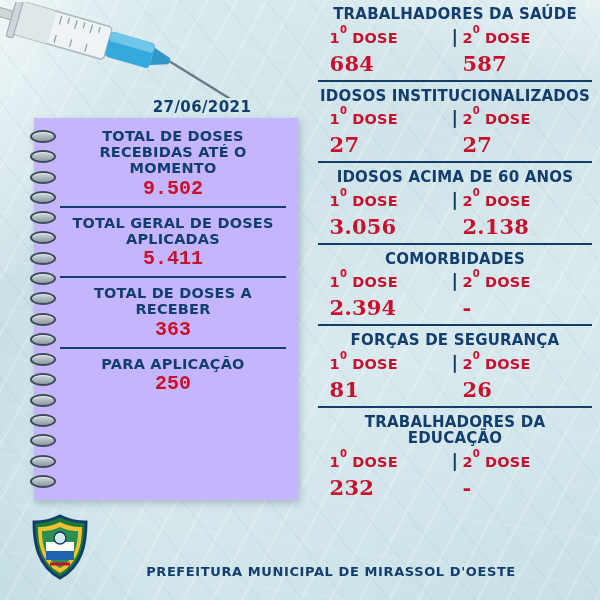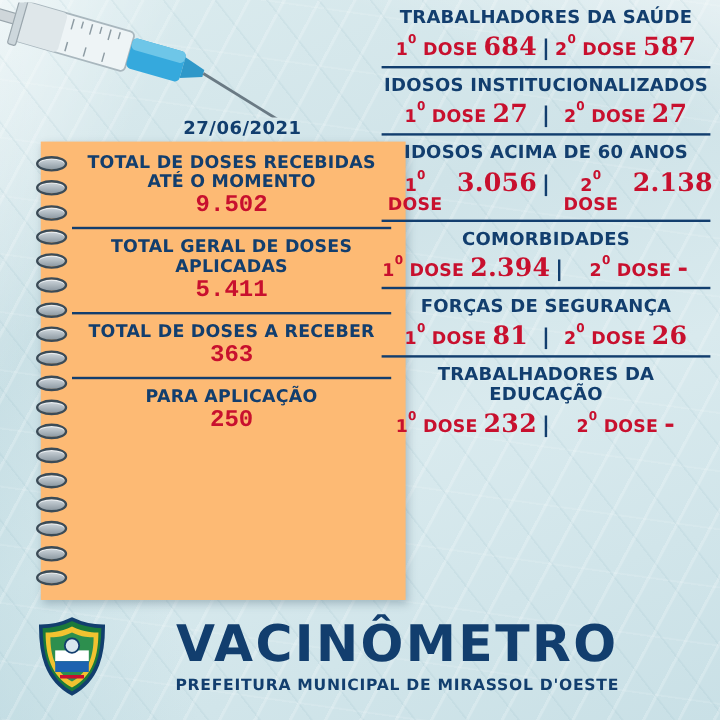--- a/index.html
+++ b/index.html
@@ -35,22 +35,22 @@
   .date{
     position:absolute;left:112px;top:98px;width:180px;
     text-align:center;
     color:#123e6e;font-weight:bold;font-size:15px;
     letter-spacing:.4px;
     font-family:"DejaVu Sans", sans-serif;
   }
 
   
   .notepad{
-    position:absolute;left:34px;top:118px;width:304px;height:382px;
-    background:#fdba74;
+    position:absolute;left:34px;top:118px;width:264px;height:382px;
+    background:#c4b5fd;
     box-shadow:2px 3px 7px rgba(40,70,90,.28);
   }
   .spiral{
     position:absolute;left:30px;top:120px;width:22px;height:378px;
     display:flex;flex-direction:column;justify-content:space-between;
     padding:10px 0;box-sizing:border-box;
     z-index:5;
   }
   .ring{
     width:22px;height:9px;
@@ -91,20 +91,21 @@
     margin-bottom:3px;
   }
   .doses{
     display:flex;align-items:baseline;justify-content:center;gap:0px;
     color:#c8102e;font-weight:bold;font-size:16px;
     letter-spacing:.2px;
   }
   .dose{
     display:flex;align-items:baseline;justify-content:center;gap:5px;
     min-width:118px;
+    flex-direction:column;
   }
   .dose .lbl{font-size:14.5px;}
   .dose .sup{font-size:10px;vertical-align:super;position:relative;top:-4px;}
   .dose .num{font-size:21px;font-family:"DejaVu Serif", serif;}
   .sep{
     color:#123e6e;font-weight:bold;font-size:18px;padding:0 4px;
   }
   .grp-rule{ height:2px;background:#123e6e;margin:4px 2px 6px 2px;}
 
   
@@ -318,15 +319,14 @@
     <svg width="64" height="66" viewBox="0 0 64 66">
       <path d="M32 2 C20 8 10 8 6 8 C6 30 10 52 32 64 C54 52 58 30 58 8 C54 8 44 8 32 2 Z" fill="#1b7a3a" stroke="#123e6e" stroke-width="3"></path>
       <path d="M32 8 C22 13 13 13 10 13 C10 31 14 49 32 59 C50 49 54 31 54 13 C51 13 42 13 32 8 Z" fill="#f2c230"></path>
       <path d="M32 13 C24 17 17 17 14 17 C14 32 18 46 32 54 C46 46 50 32 50 17 C47 17 40 17 32 13 Z" fill="#2d8f4e"></path>
       <rect x="18" y="28" width="28" height="9" fill="#ffffff"></rect>
       <rect x="18" y="37" width="28" height="9" fill="#1d63b0"></rect>
       <circle cx="32" cy="24" r="6" fill="#d8e6ee" stroke="#123e6e" stroke-width="1.5"></circle>
       <path d="M22 50 L42 50" stroke="#c8102e" stroke-width="3"></path>
     </svg>
   </div>
-  <div class="brand">VACINÔMETRO</div>
   <div class="brand-sub">PREFEITURA MUNICIPAL DE MIRASSOL D'OESTE</div>
 </div>
 
 </body></html>

